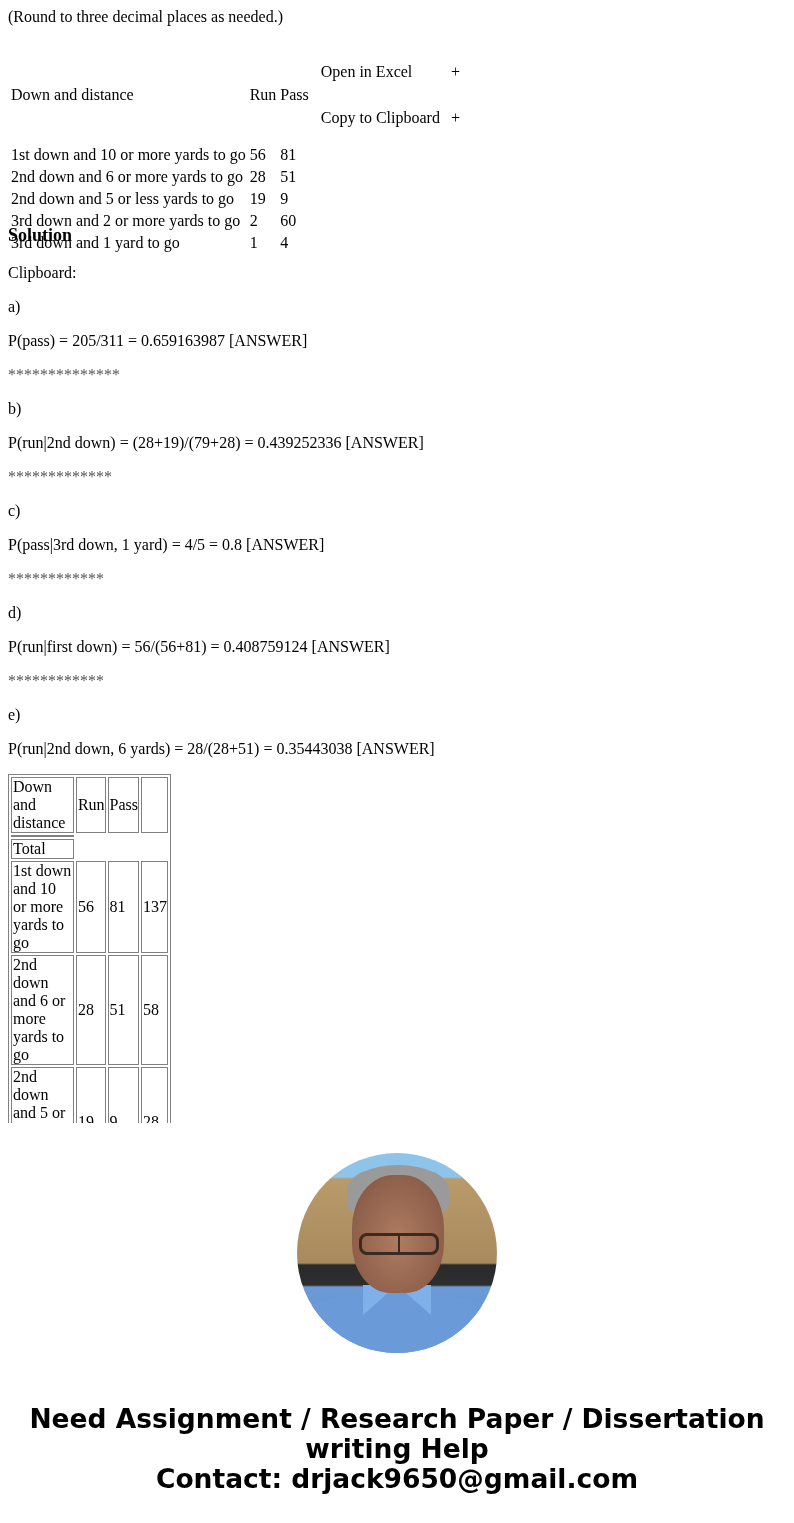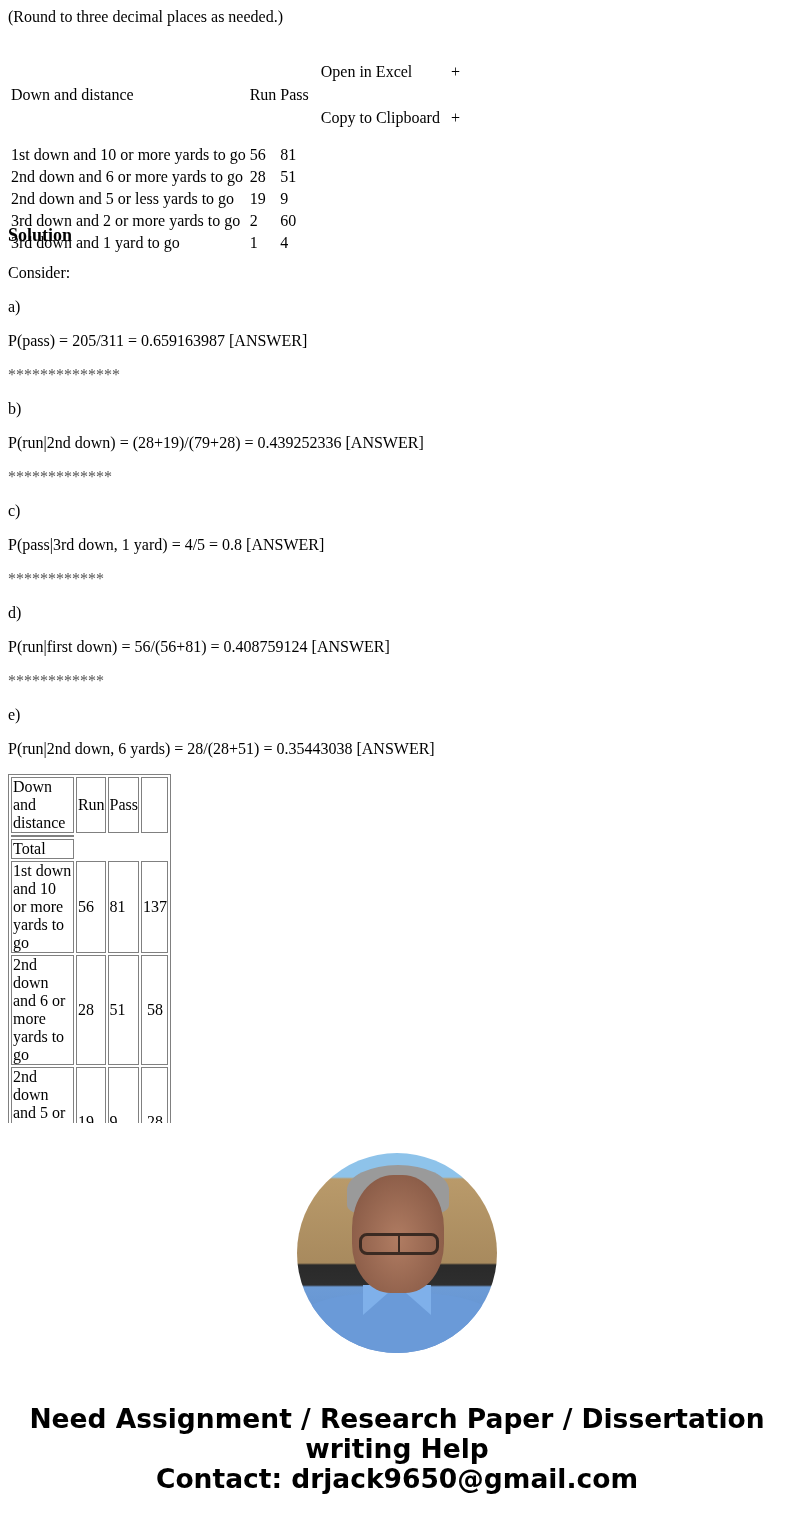--- a/index.html
+++ b/index.html
@@ -46,21 +46,21 @@
   }
   .bordered td {
     border: 1px solid #808080;
     padding: 0 0 0 1px;
     line-height: 18px;
     vertical-align: middle;
   }
   .bordered td.c0 { width: 62px; }
   .bordered td.c1 { width: 26px; }
   .bordered td.c2 { width: 26px; }
-  .bordered td.c3 { width: 22px; text-align: center; }
+  .bordered td.c3 { width: 22px; }
   .bordered .empty-row td { height: 0; line-height: 0; padding: 0; font-size: 0; }
   .bordered td.noborder { border: none; }
 
   .avatar {
     position: absolute; left: 297px; top: 1153px;
     width: 200px; height: 200px; border-radius: 50%;
     overflow: hidden;
     background: linear-gradient(180deg, #8ec3ea 0%, #8ec3ea 12%, #b99a6a 13%, #a88a5e 55%, #2a2a2a 56%, #2e2e2e 66%, #6c9bd6 67%, #5d8ccc 100%);
   }
   .avatar .face {
@@ -157,21 +157,21 @@
     <td>3rd down and 1 yard to go</td>
     <td>1</td>
     <td>4</td>
     <td></td>
   </tr>
 </tbody>
   </table>
 
 <h3 class="solution">Solution</h3>
 
-<p class="p" style="top:264px;">Consider:</p>
+<p class="p" style="top:264px;">Clipboard:</p>
 
 <p class="p" style="top:298px;">a)</p>
 <p class="p" style="top:332px;">P(pass) = 205/311 = 0.659163987 [ANSWER]</p>
 <p class="p stars" style="top:366px;">**************</p>
 
 <p class="p" style="top:400px;">b)</p>
 <p class="p" style="top:434px;">P(run|2nd down) = (28+19)/(79+28) = 0.439252336 [ANSWER]</p>
 <p class="p stars" style="top:468px;">*************</p>
 
 <p class="p" style="top:502px;">c)</p>

